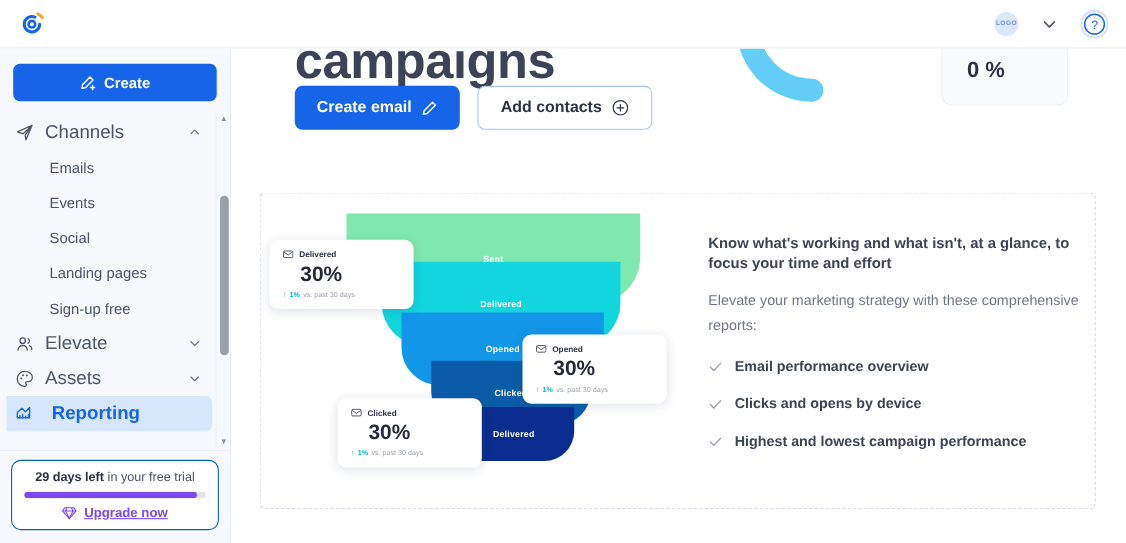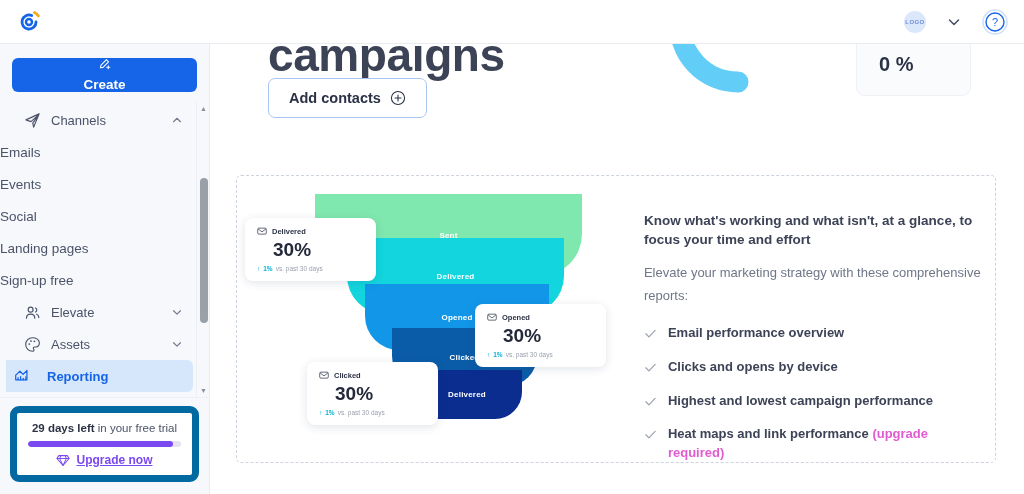--- a/index.html
+++ b/index.html
@@ -41,38 +41,38 @@
   .sidebar {
     position: absolute; left: 0; top: 44px; width: 210px; height: 450px;
     background: #f7f8fc; border-right: 1px solid #e9edf2;
     display: flex; flex-direction: column;
   }
   .create-wrap { padding: 14px 12px 10px 12px; }
   .create-btn {
     width: 100%; height: 34px; border-radius: 6px; border: none;
     background: #1664e8; color: #fff; font-size: 13.5px; font-weight: bold;
     display: flex; align-items: center; justify-content: center; gap: 7px;
-    cursor: pointer; font-family: inherit; flex-direction: column;
+    cursor: pointer; font-family: inherit;
   }
   .nav {
     flex: 1; position: relative; overflow: hidden;
     padding-right: 16px;
   }
   .nav-inner { padding: 2px 0 0 0; }
   .nav-row {
     height: 32px; display: flex; align-items: center;
-    padding: 0 10px 0 24px; gap: 10px; cursor: pointer;
-    color: #4a5368; font-size: 13px;
+    padding: 0 10px 0 14px; gap: 10px; cursor: pointer;
+    color: #4a5368; font-size: 17px;
   }
   .nav-row .ico { width: 17px; height: 17px; flex: 0 0 17px; display: flex; align-items: center; }
   .nav-row .lbl { flex: 1; }
   .nav-row .caret { width: 12px; height: 12px; opacity: .75; }
   .nav-sub {
     height: 32px; display: flex; align-items: center;
-    color: #4a5368; font-size: 13.5px; cursor: pointer;
+    padding-left: 45px; color: #4a5368; font-size: 13.5px; cursor: pointer;
   }
   .nav-row.active {
     background: #d6e7fb; border-radius: 0 6px 6px 0;
     color: #1664e8; font-weight: bold; margin-left: 6px;
     padding-left: 8px;
     gap: 16px;
   }
 
   
   .sbar {
@@ -87,21 +87,21 @@
   .sbar .arw.up { top: 0; }
   .sbar .arw.dn { bottom: 0; }
   .sbar .thumb {
     position: absolute; left: 2.5px; top: 76px; width: 8px; height: 145px;
     background: #9aa0a8; border-radius: 4px;
   }
 
   
   .trial-wrap { padding: 8px 10px 12px 10px; border-top: 1px solid #eceff5; }
   .trial {
-    border: 7px solid #0369a1; border-radius: 9px; background: #fff;
+    border: 1px solid #0369a1; border-radius: 9px; background: #fff;
     padding: 9px 11px 8px 11px; text-align: center;
   }
   .trial-txt { font-size: 11.5px; color: #4a5368; white-space: nowrap; }
   .trial-txt b { color: #2b3245; }
   .trial-bar {
     position: relative; height: 6px; border-radius: 3px;
     background: #e4e4ef; margin: 7px 0 6px 0; overflow: hidden;
   }
   .trial-bar span {
     position: absolute; left: 0; top: 0; height: 100%;
@@ -339,20 +339,26 @@
   <div class="main">
 
     <div class="hero">
       <svg class="hero-arc" width="130" height="130" viewBox="0 0 130 130">
         <path d="M40 18 A 58 58 0 0 0 98 80" stroke="#62cdf7" stroke-width="21" fill="none" stroke-linecap="round"></path>
       </svg>
 
       <div class="hero-title">campaigns</div>
 
       <div class="hero-btns">
+        <button class="btn-primary">
+          <span>Create email</span>
+          <svg width="15" height="15" viewBox="0 0 16 16">
+            <path d="M10.8 2.1 13.7 5 5.6 13.1l-3.5.7.7-3.5z" fill="none" stroke="#fff" stroke-width="1.4" stroke-linejoin="round"></path>
+          </svg>
+        </button>
         <button class="btn-outline">
           <span>Add contacts</span>
           <svg width="16" height="16" viewBox="0 0 18 18">
             <circle cx="9" cy="9" r="7.4" fill="none" stroke="#2b3245" stroke-width="1.2"></circle>
             <path d="M9 5.6v6.8M5.6 9h6.8" stroke="#2b3245" stroke-width="1.2" stroke-linecap="round"></path>
           </svg>
         </button>
       </div>
 
       <div class="pct-card">
@@ -472,26 +478,18 @@
             <span>Clicks and opens by device</span>
           </li>
           <li class="pitem">
             <span class="ck">
               <svg width="13" height="13" viewBox="0 0 14 14">
                   <path d="M2 7.3 5.3 10.6 12 3.6" stroke="#9aa1ad" stroke-width="1.3" fill="none" stroke-linecap="round" stroke-linejoin="round"></path>
                 </svg>
             </span>
             <span>Highest and lowest campaign performance</span>
           </li>
-          <li class="pitem">
-            <span class="ck">
-              <svg width="13" height="13" viewBox="0 0 14 14">
-                  <path d="M2 7.3 5.3 10.6 12 3.6" stroke="#9aa1ad" stroke-width="1.3" fill="none" stroke-linecap="round" stroke-linejoin="round"></path>
-                </svg>
-            </span>
-            <span><span>Heat maps and link performance </span><span class="pink">(upgrade required)</span></span>
-          </li>
         </ul>
       </div>
 
     </div>
   </div>
 </div>
 
 </body></html>

